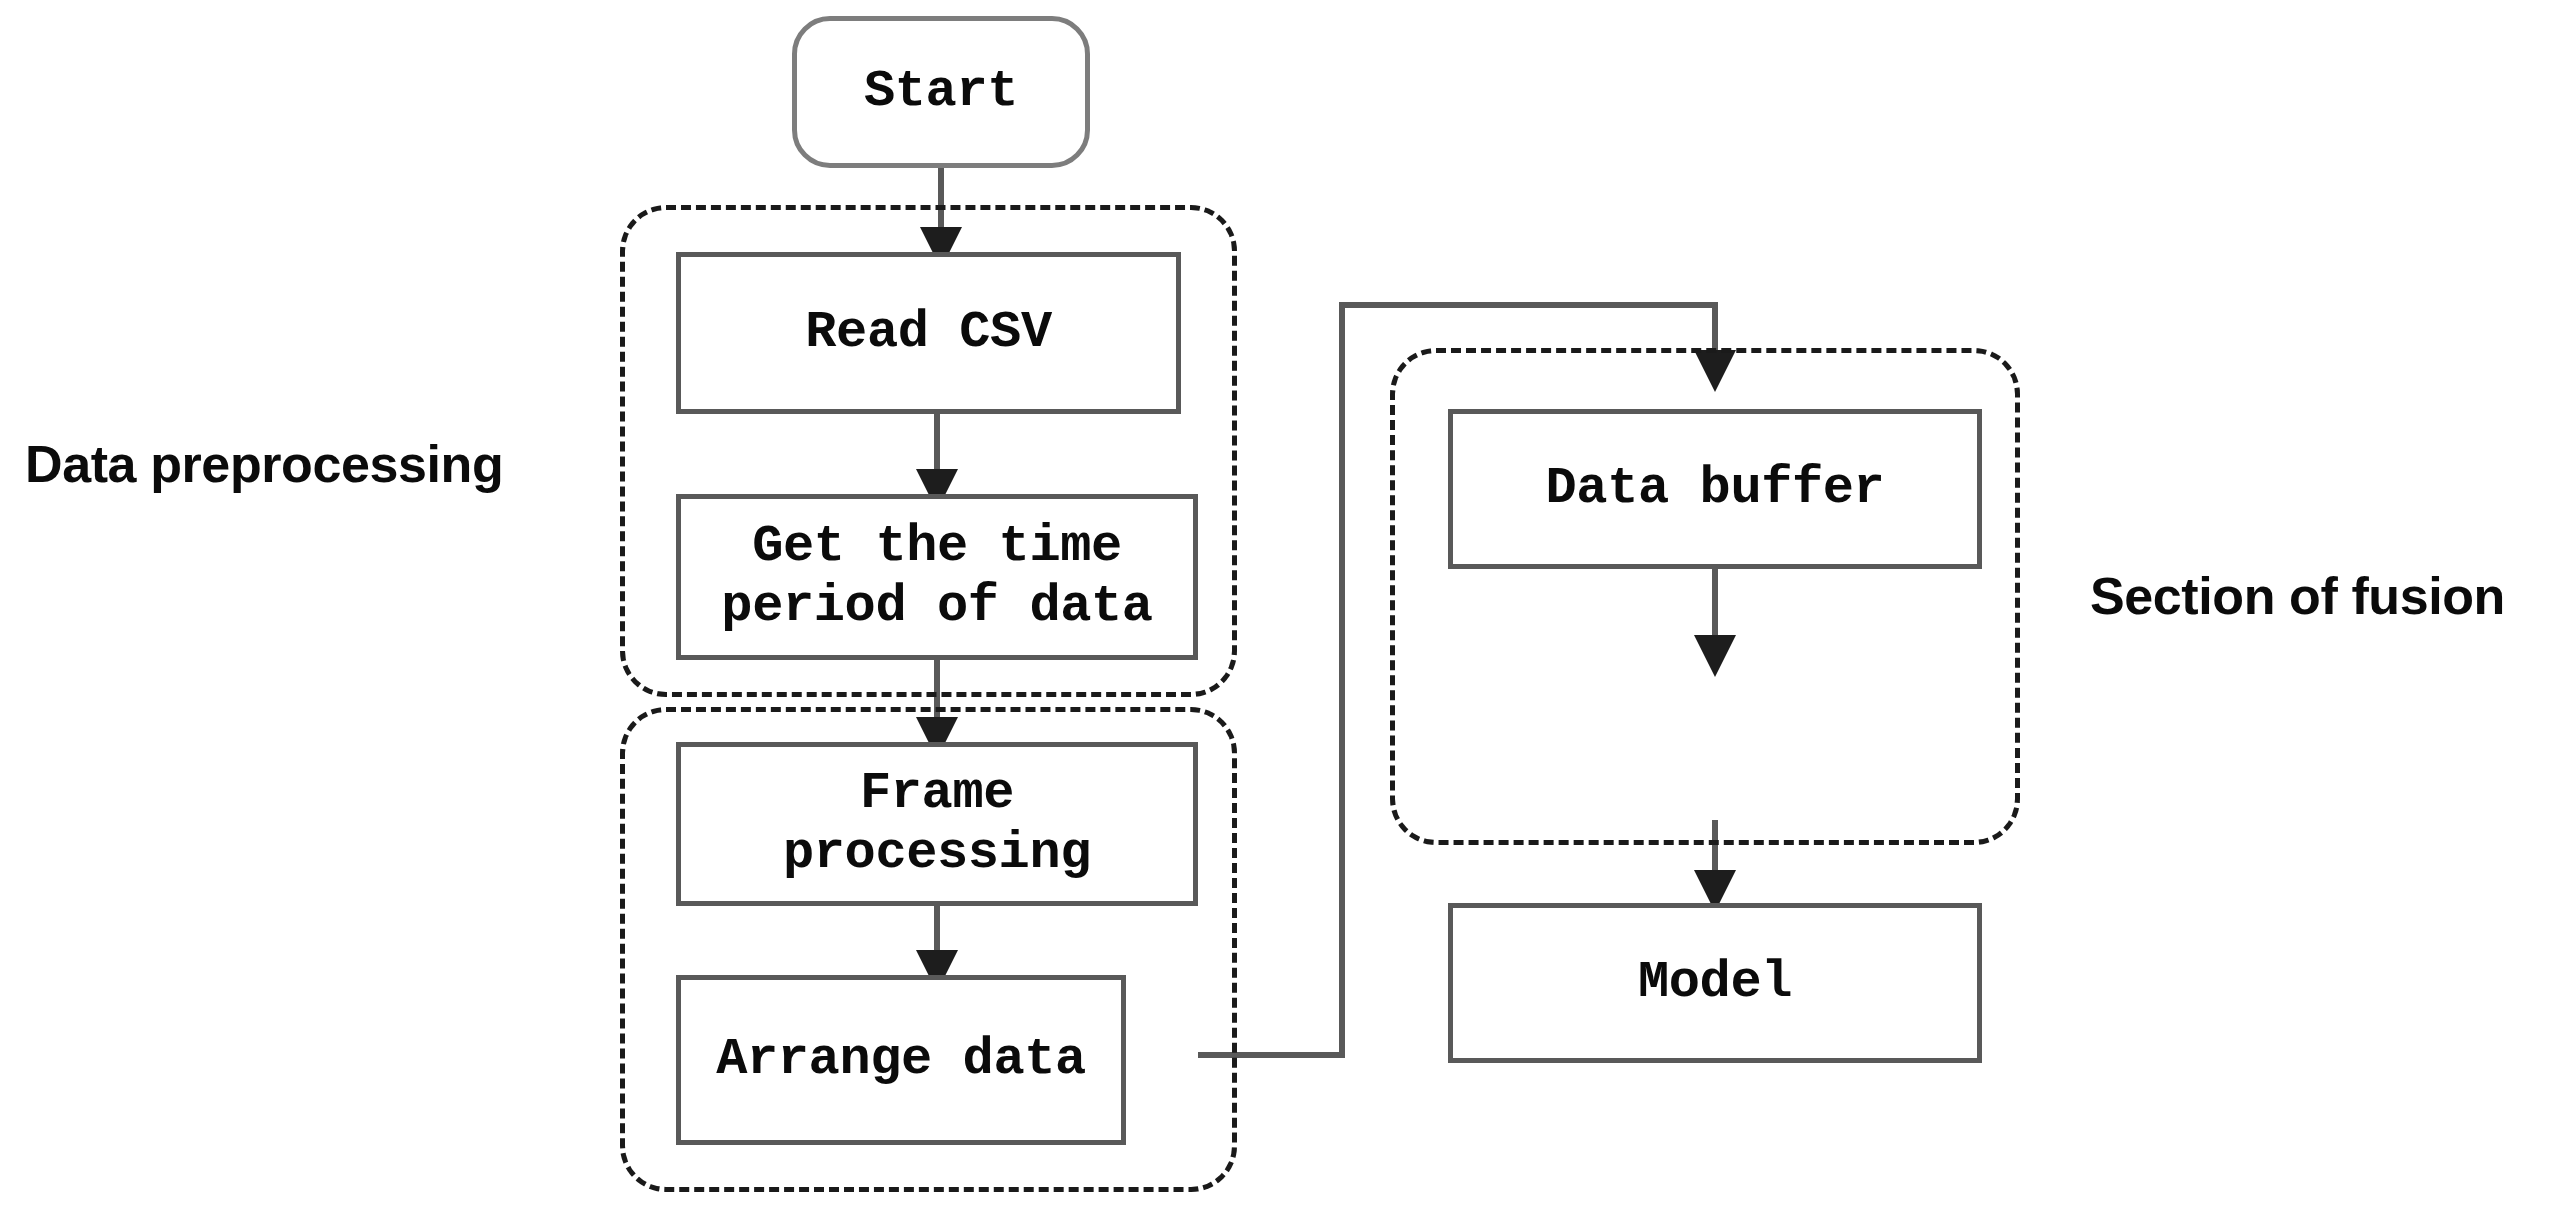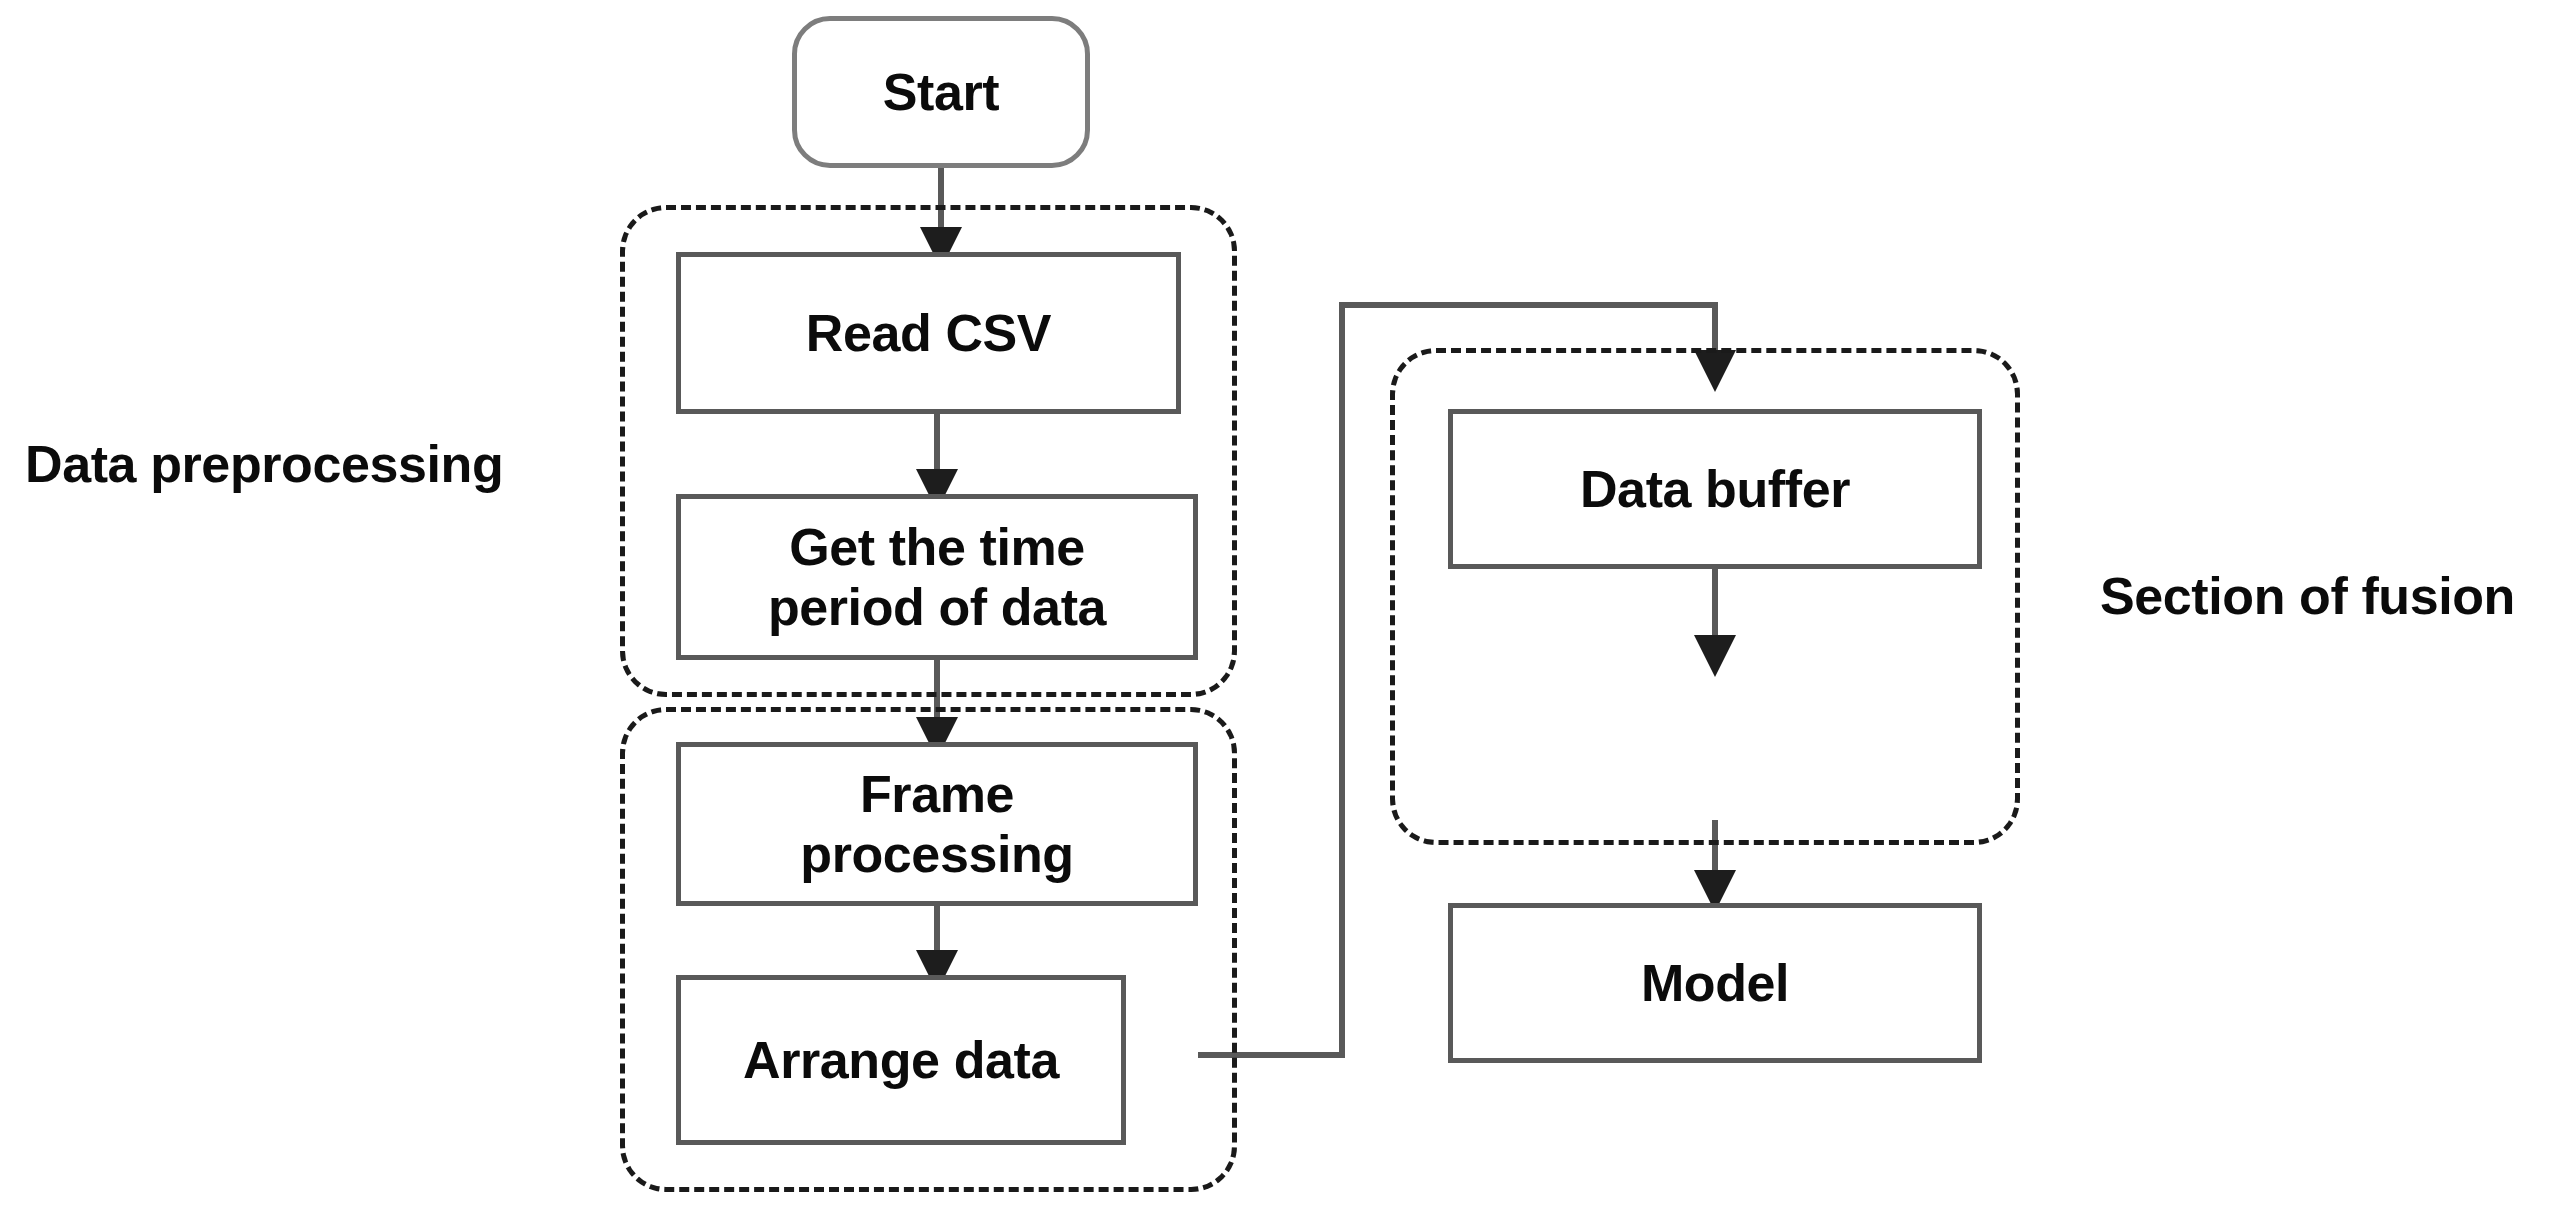--- a/index.html
+++ b/index.html
@@ -49,20 +49,21 @@
     letter-spacing: -0.4px;
   }
   .node.terminator {
     border-radius: 38px;
     border-color: #7d7d7d;
   }
   .node .label-text {
     display: block;
     padding: 0 10px;
     white-space: pre-line;
+    font-family: Liberation Mono, monospace;
   }
 
   
   .side-label {
     position: absolute;
     color: #0b0b0b;
     font-weight: bold;
     font-size: 52px;
     letter-spacing: -0.4px;
     white-space: nowrap;
@@ -89,21 +90,21 @@
       <line x1="1715" y1="535" x2="1715" y2="656" marker-end="url(#arrow)"></line>
       <line x1="1715" y1="820" x2="1715" y2="891" marker-end="url(#arrow)"></line>
     </g>
   </svg>
 
   <div class="group-box" style="left:620px; top:205px; width:617px; height:492px;"></div>
   <div class="group-box" style="left:620px; top:707px; width:617px; height:485px;"></div>
   <div class="group-box" style="left:1390px; top:348px; width:630px; height:497px;"></div>
 
   <div class="side-label" style="left:25px; top:434px;">Data preprocessing</div>
-  <div class="side-label" style="left:2090px; top:566px;margin-left:10px;">Section of fusion</div>
+  <div class="side-label" style="left:2090px; top:566px;">Section of fusion</div>
 
   <div class="node terminator" style="left:792px; top:16px; width:298px; height:152px;">
     <span class="label-text">Start</span>
   </div>
 
   <div class="node" style="left:676px; top:252px; width:505px; height:162px;">
     <span class="label-text">Read CSV</span>
   </div>
 
   <div class="node" style="left:676px; top:494px; width:522px; height:166px;">

